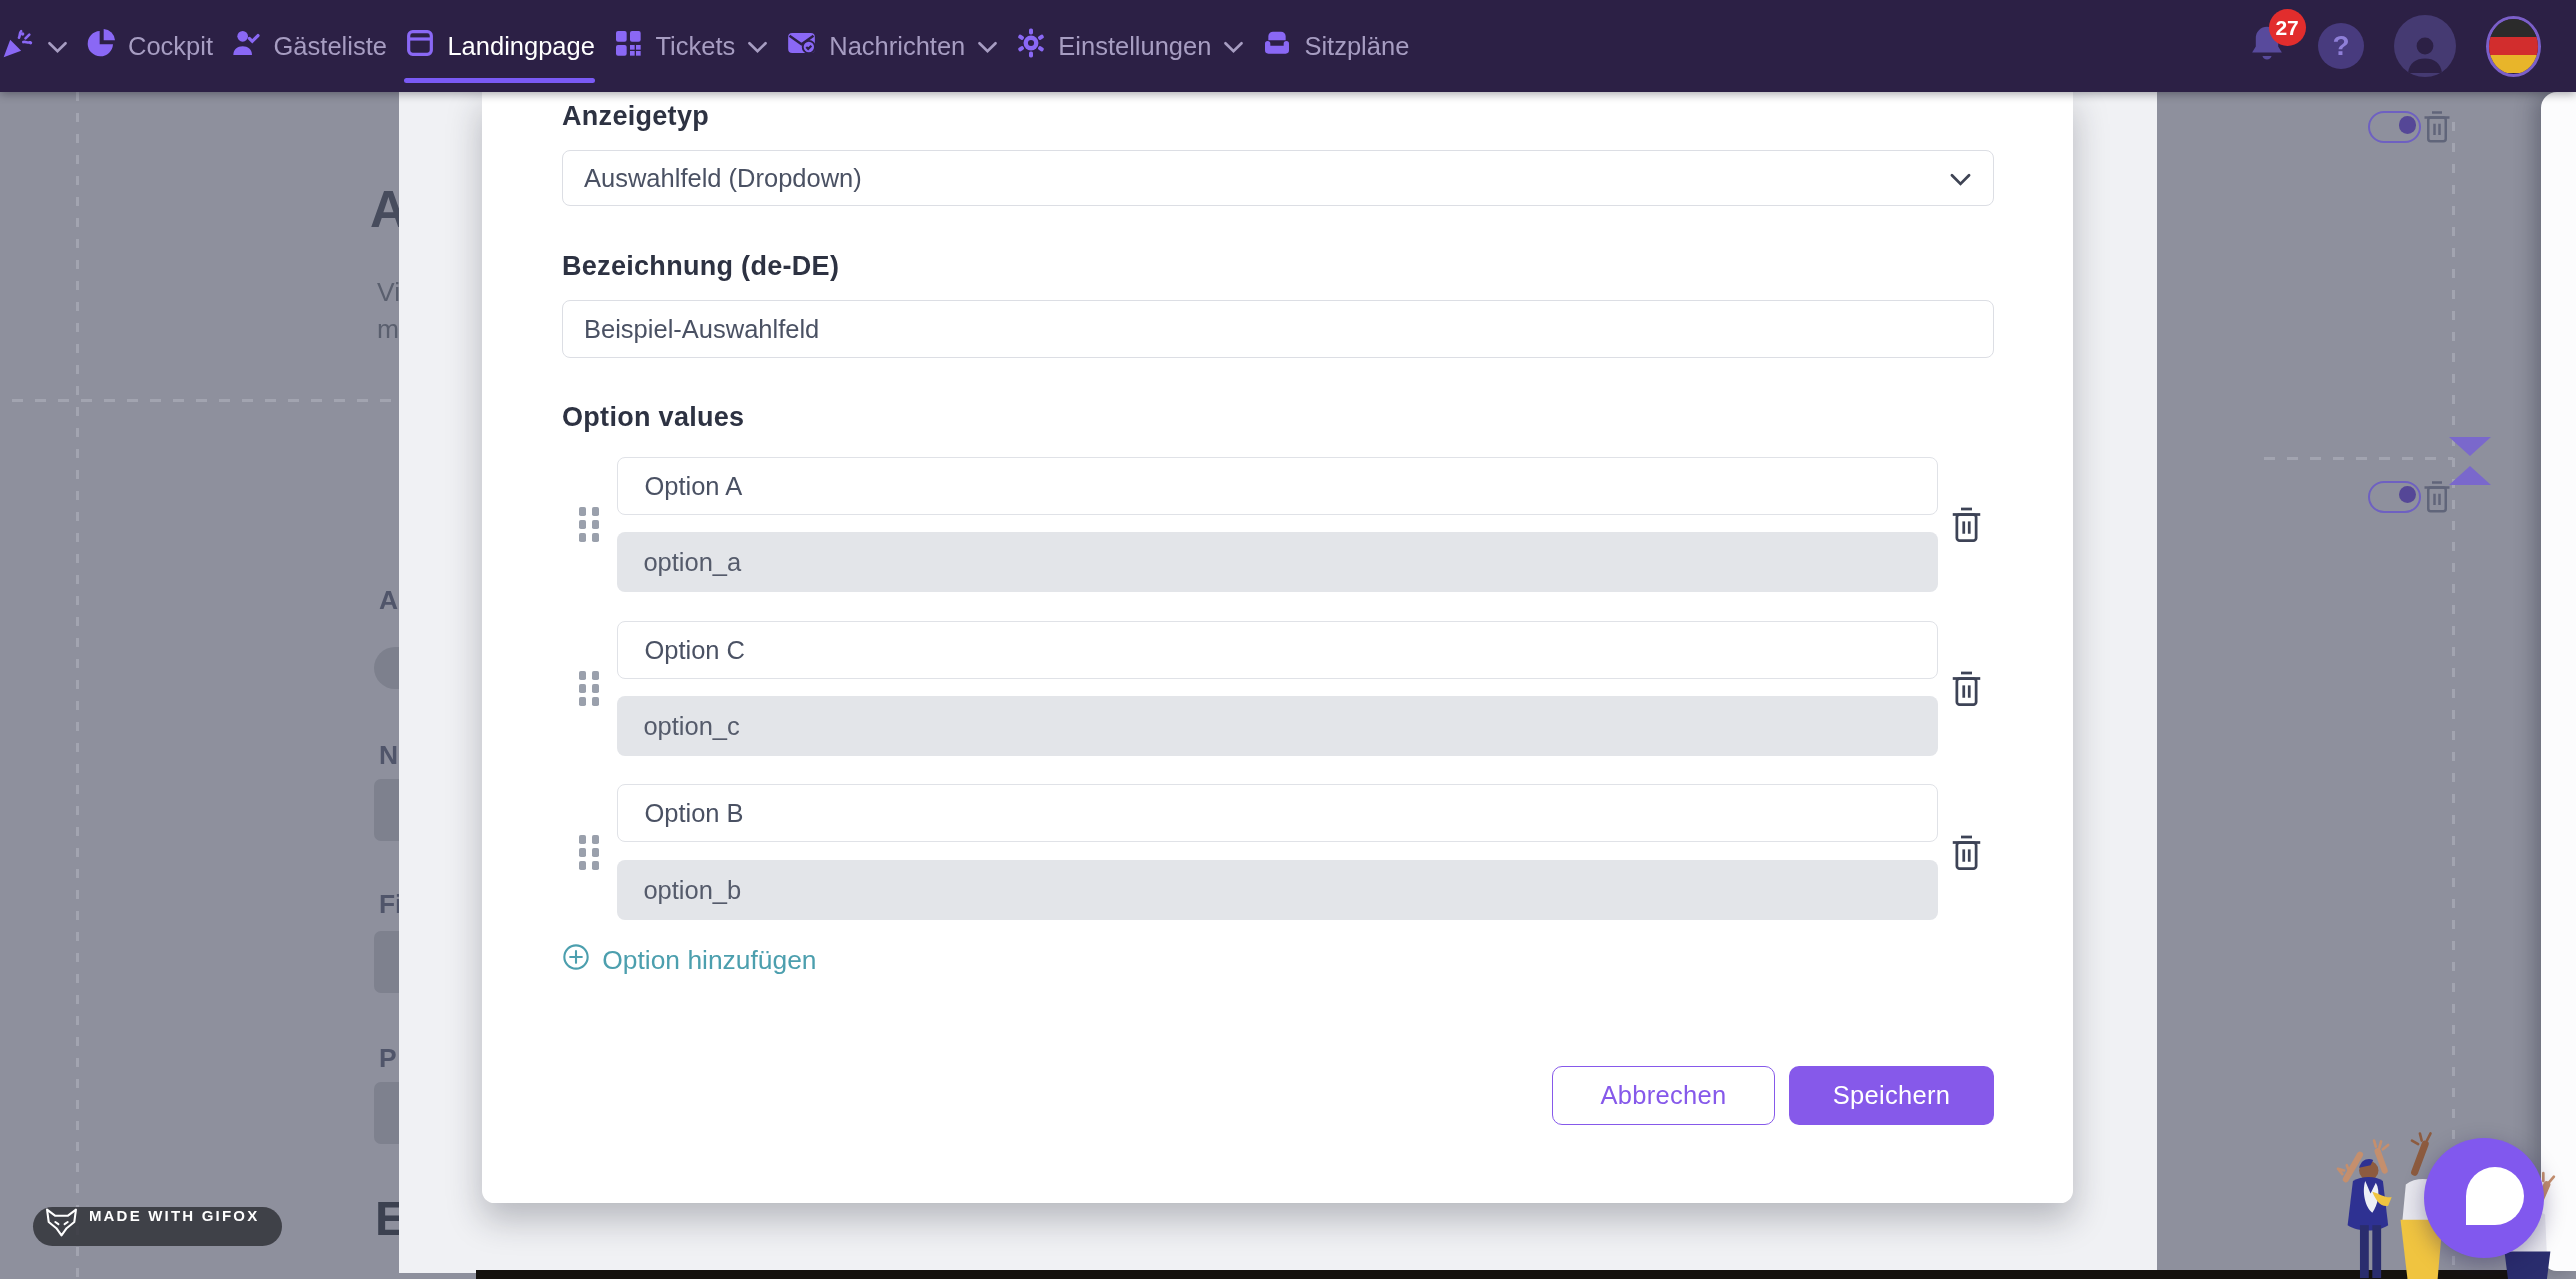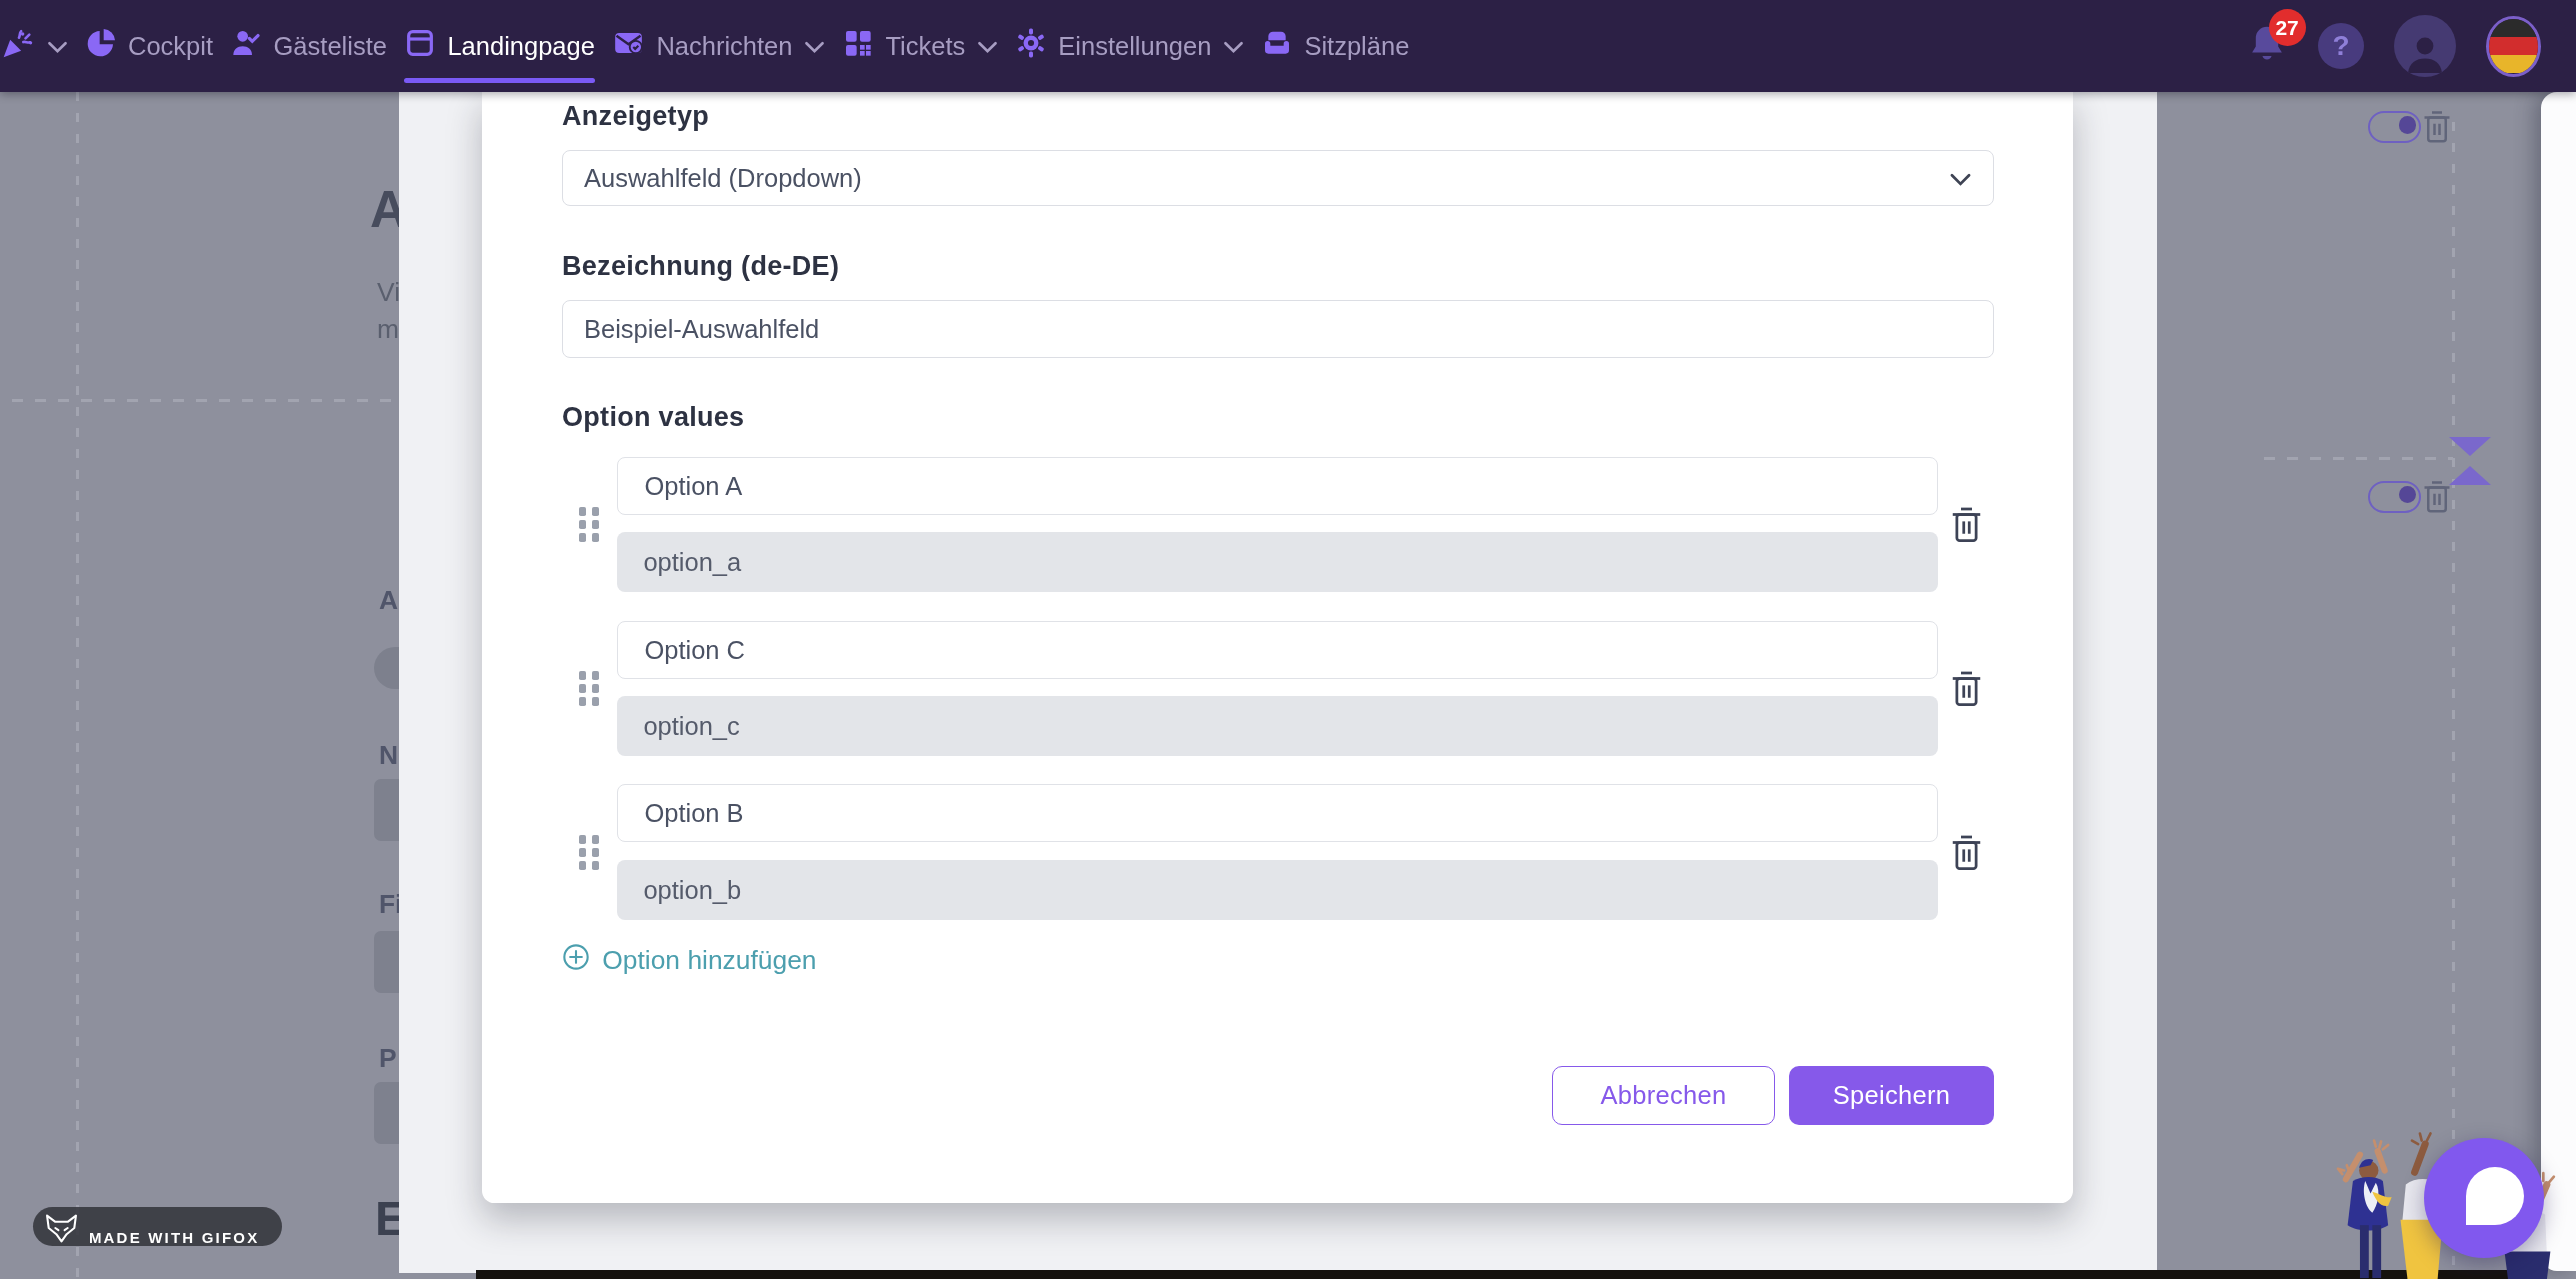--- a/index.html
+++ b/index.html
@@ -59,21 +59,21 @@
   .nav-item.active::after{content:"";position:absolute;left:0;right:0;bottom:8.8px;height:5.3px;border-radius:2.6px;background:#7a5af5;}
   .nav-right{margin-left:auto;display:flex;align-items:center;gap:30px;padding-right:35px;}
   .bell-wrap{position:relative;cursor:pointer;}
   .nbadge{position:absolute;top:-12.3px;right:-17.6px;min-width:37px;height:37px;border-radius:50%;background:#e22d2d;color:#fff;font-size:21px;font-weight:bold;display:flex;align-items:center;justify-content:center;}
   .help-circle{width:46px;height:46px;border-radius:50%;background:#483b7e;color:#8f7fd8;font-size:28px;font-weight:bold;display:flex;align-items:center;justify-content:center;cursor:pointer;}
   .avatar{width:62px;height:62px;border-radius:50%;background:#453a72;display:flex;align-items:flex-end;justify-content:center;overflow:hidden;cursor:pointer;}
   .flag{width:49px;height:55px;border-radius:50%;border:3.5px solid #7b5fc9;overflow:hidden;display:flex;flex-direction:column;cursor:pointer;}
   .flag div{flex:1;}
 
   
-  .gifox{position:absolute;left:33px;top:1207px;height:39px;background:rgba(52,54,60,.88);border-radius:19.4px;display:flex;align-items:flex-end;gap:10.6px;padding:0 23px 0 12.3px;color:#fff;font-size:15px;font-weight:bold;letter-spacing:2.2px;z-index:30;}
+  .gifox{position:absolute;left:33px;top:1207px;height:39px;background:rgba(52,54,60,.88);border-radius:19.4px;display:flex;align-items:flex-start;gap:10.6px;padding:0 23px 0 12.3px;color:#fff;font-size:15px;font-weight:bold;letter-spacing:2.2px;z-index:30;}
   .chat-figures{position:absolute;left:2330px;top:1128px;z-index:45;}
   .chat-btn{position:absolute;left:2424px;top:1138px;width:120px;height:120px;border-radius:50%;background:#8158ee;z-index:46;cursor:pointer;box-shadow:0 7px 21px rgba(30,20,80,.35);}
   .chat-btn .bubble{position:absolute;left:42px;top:29px;width:58px;height:58px;background:#fff;border-radius:52% 52% 52% 0;}
 </style>
 </head>
 <body>
 
 <div class="stage">
 
   <div class="bg-left">
@@ -287,50 +287,50 @@
           <svg width="32" height="32" viewBox="0 0 24 24">
               <rect x="3.5" y="3.5" width="17" height="17" rx="3" fill="none" stroke="#8a68f5" stroke-width="2.4"></rect>
               <line x1="3.5" y1="9" x2="20.5" y2="9" stroke="#8a68f5" stroke-width="2.4"></line>
             </svg>
         </span>
         <span>Landingpage</span>
       </div>
 
       <div class="nav-item">
         <span>
-          <svg width="33" height="32" viewBox="0 0 24 24">
-              <rect x="2" y="4.5" width="20" height="15" rx="3" fill="#8a68f5"></rect>
-              <path d="M3 6.5l9 6.5 9-6.5" fill="none" stroke="#2c2045" stroke-width="1.8"></path>
-              <circle cx="17.5" cy="15" r="4.6" fill="#8a68f5" stroke="#2c2045" stroke-width="1.4"></circle>
-              <path d="M15.6 15l1.4 1.4 2.4-2.4" fill="none" stroke="#2c2045" stroke-width="1.6"></path>
-            </svg>
-        </span>
-        <span>Nachrichten</span>
-        <span>
-          <svg width="21" height="13.2" viewBox="0 0 14 9">
-              <path d="M1.5 1.5l5.5 5.5 5.5-5.5" fill="none" stroke="#a79dc2" stroke-width="1.8" stroke-linecap="round"></path>
-            </svg>
-        </span>
-      </div>
-
-      <div class="nav-item">
-        <span>
           <svg width="32" height="32" viewBox="0 0 24 24">
               <g fill="#8a68f5">
                 <rect x="3" y="3" width="8" height="8" rx="1.5"></rect>
                 <rect x="13.5" y="3" width="8" height="8" rx="1.5"></rect>
                 <rect x="3" y="13.5" width="8" height="8" rx="1.5"></rect>
                 <rect x="13.5" y="13.5" width="3.5" height="3.5"></rect>
                 <rect x="18" y="13.5" width="3.5" height="3.5"></rect>
                 <rect x="13.5" y="18" width="3.5" height="3.5"></rect>
                 <rect x="18" y="18" width="3.5" height="3.5"></rect>
               </g>
             </svg>
         </span>
         <span>Tickets</span>
+        <span>
+          <svg width="21" height="13.2" viewBox="0 0 14 9">
+              <path d="M1.5 1.5l5.5 5.5 5.5-5.5" fill="none" stroke="#a79dc2" stroke-width="1.8" stroke-linecap="round"></path>
+            </svg>
+        </span>
+      </div>
+
+      <div class="nav-item">
+        <span>
+          <svg width="33" height="32" viewBox="0 0 24 24">
+              <rect x="2" y="4.5" width="20" height="15" rx="3" fill="#8a68f5"></rect>
+              <path d="M3 6.5l9 6.5 9-6.5" fill="none" stroke="#2c2045" stroke-width="1.8"></path>
+              <circle cx="17.5" cy="15" r="4.6" fill="#8a68f5" stroke="#2c2045" stroke-width="1.4"></circle>
+              <path d="M15.6 15l1.4 1.4 2.4-2.4" fill="none" stroke="#2c2045" stroke-width="1.6"></path>
+            </svg>
+        </span>
+        <span>Nachrichten</span>
         <span>
           <svg width="21" height="13.2" viewBox="0 0 14 9">
               <path d="M1.5 1.5l5.5 5.5 5.5-5.5" fill="none" stroke="#a79dc2" stroke-width="1.8" stroke-linecap="round"></path>
             </svg>
         </span>
       </div>
 
       <div class="nav-item">
         <span>
           <svg width="32" height="32" viewBox="0 0 24 24">

